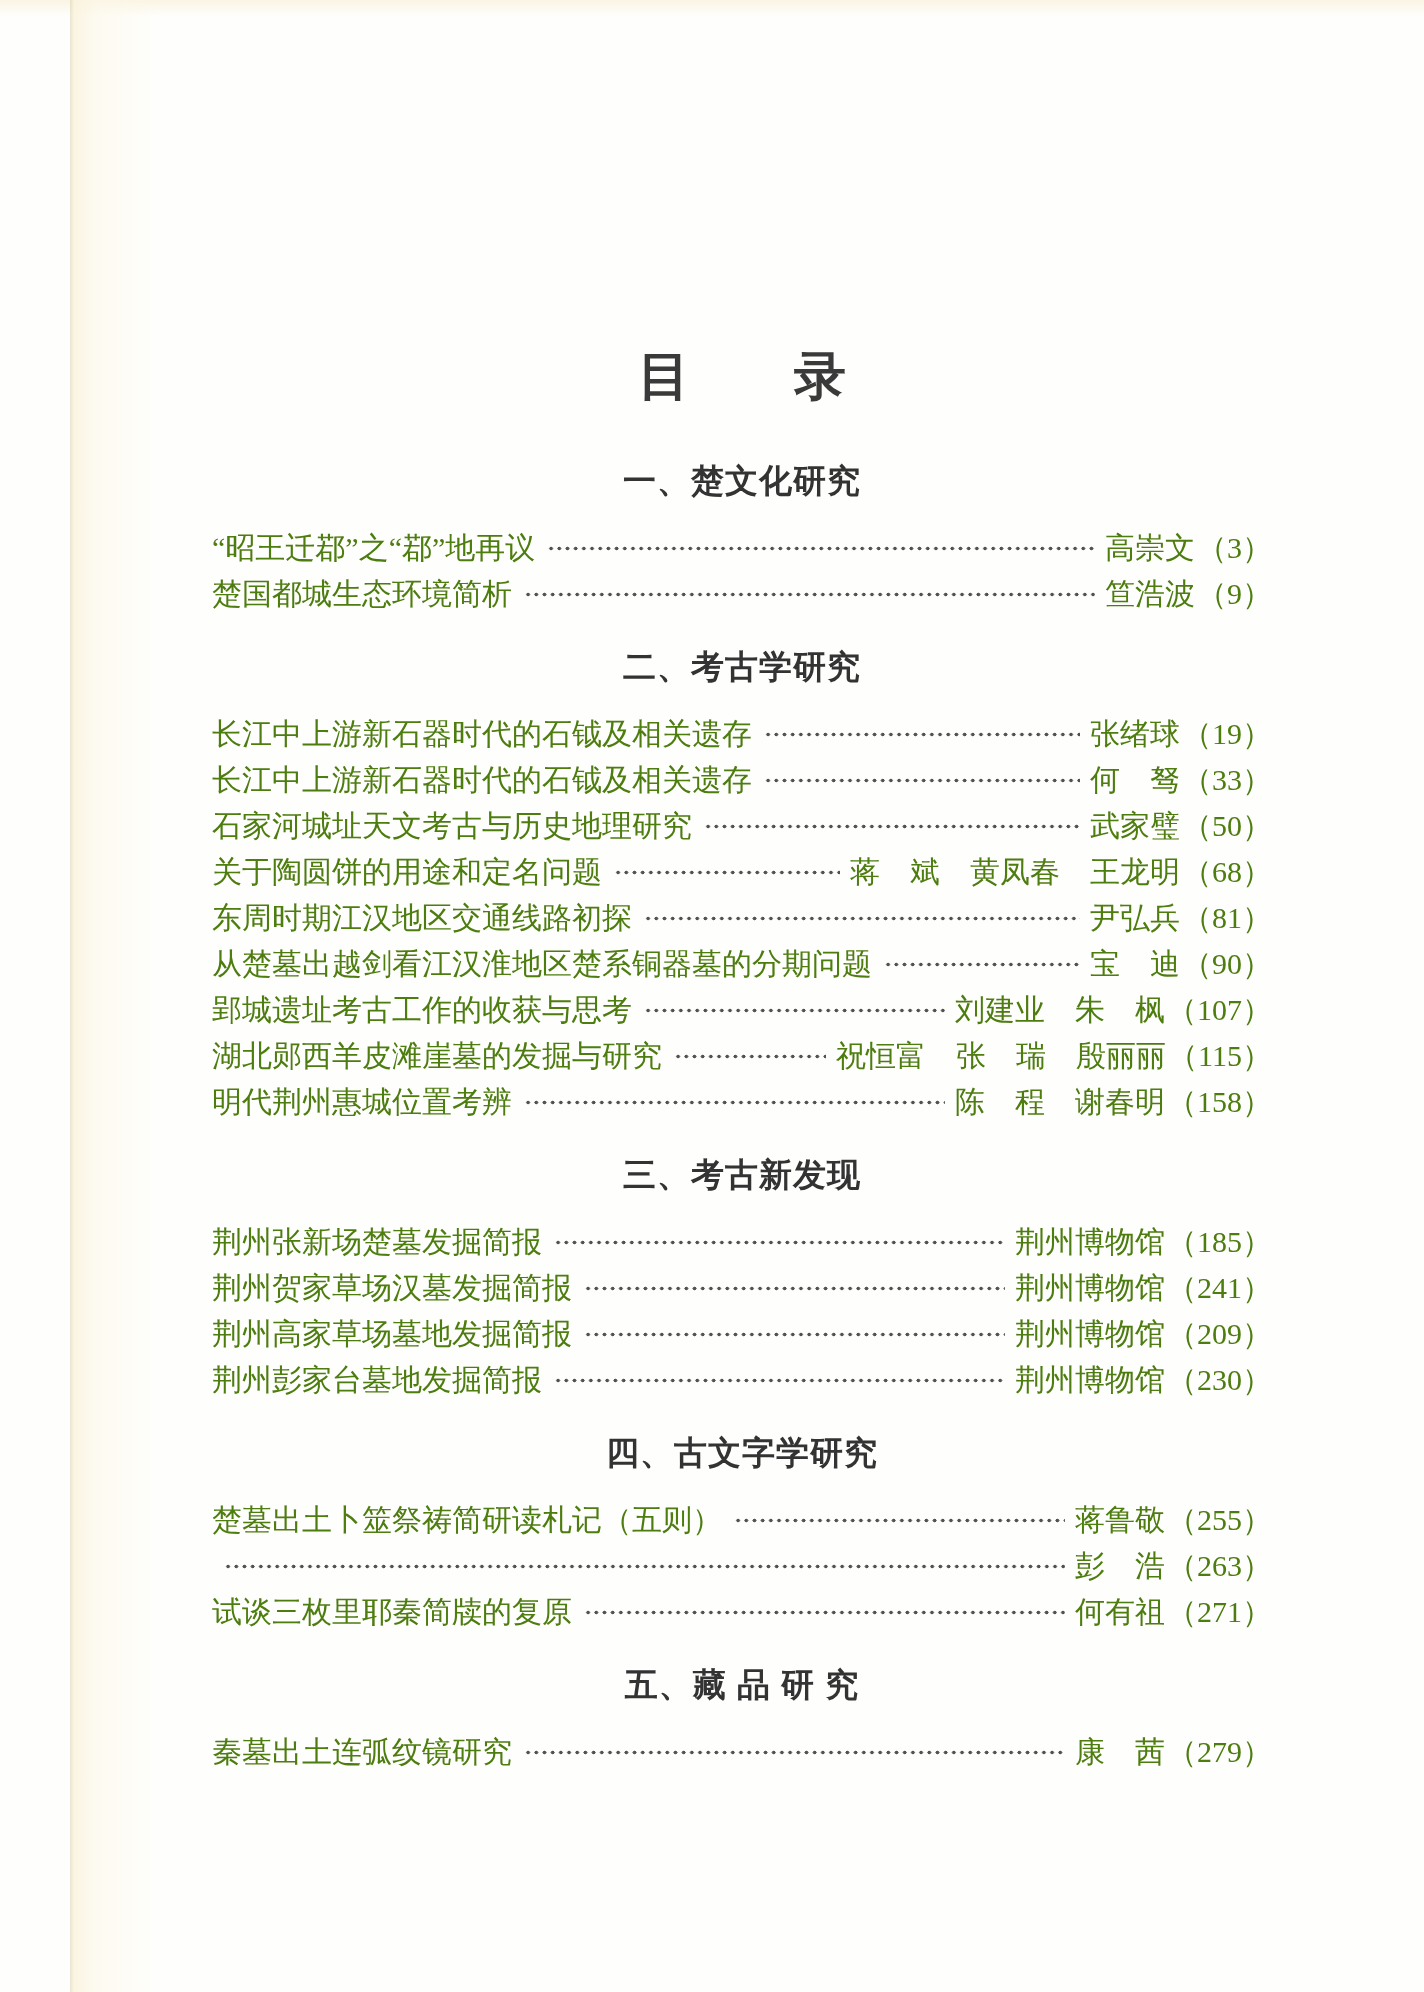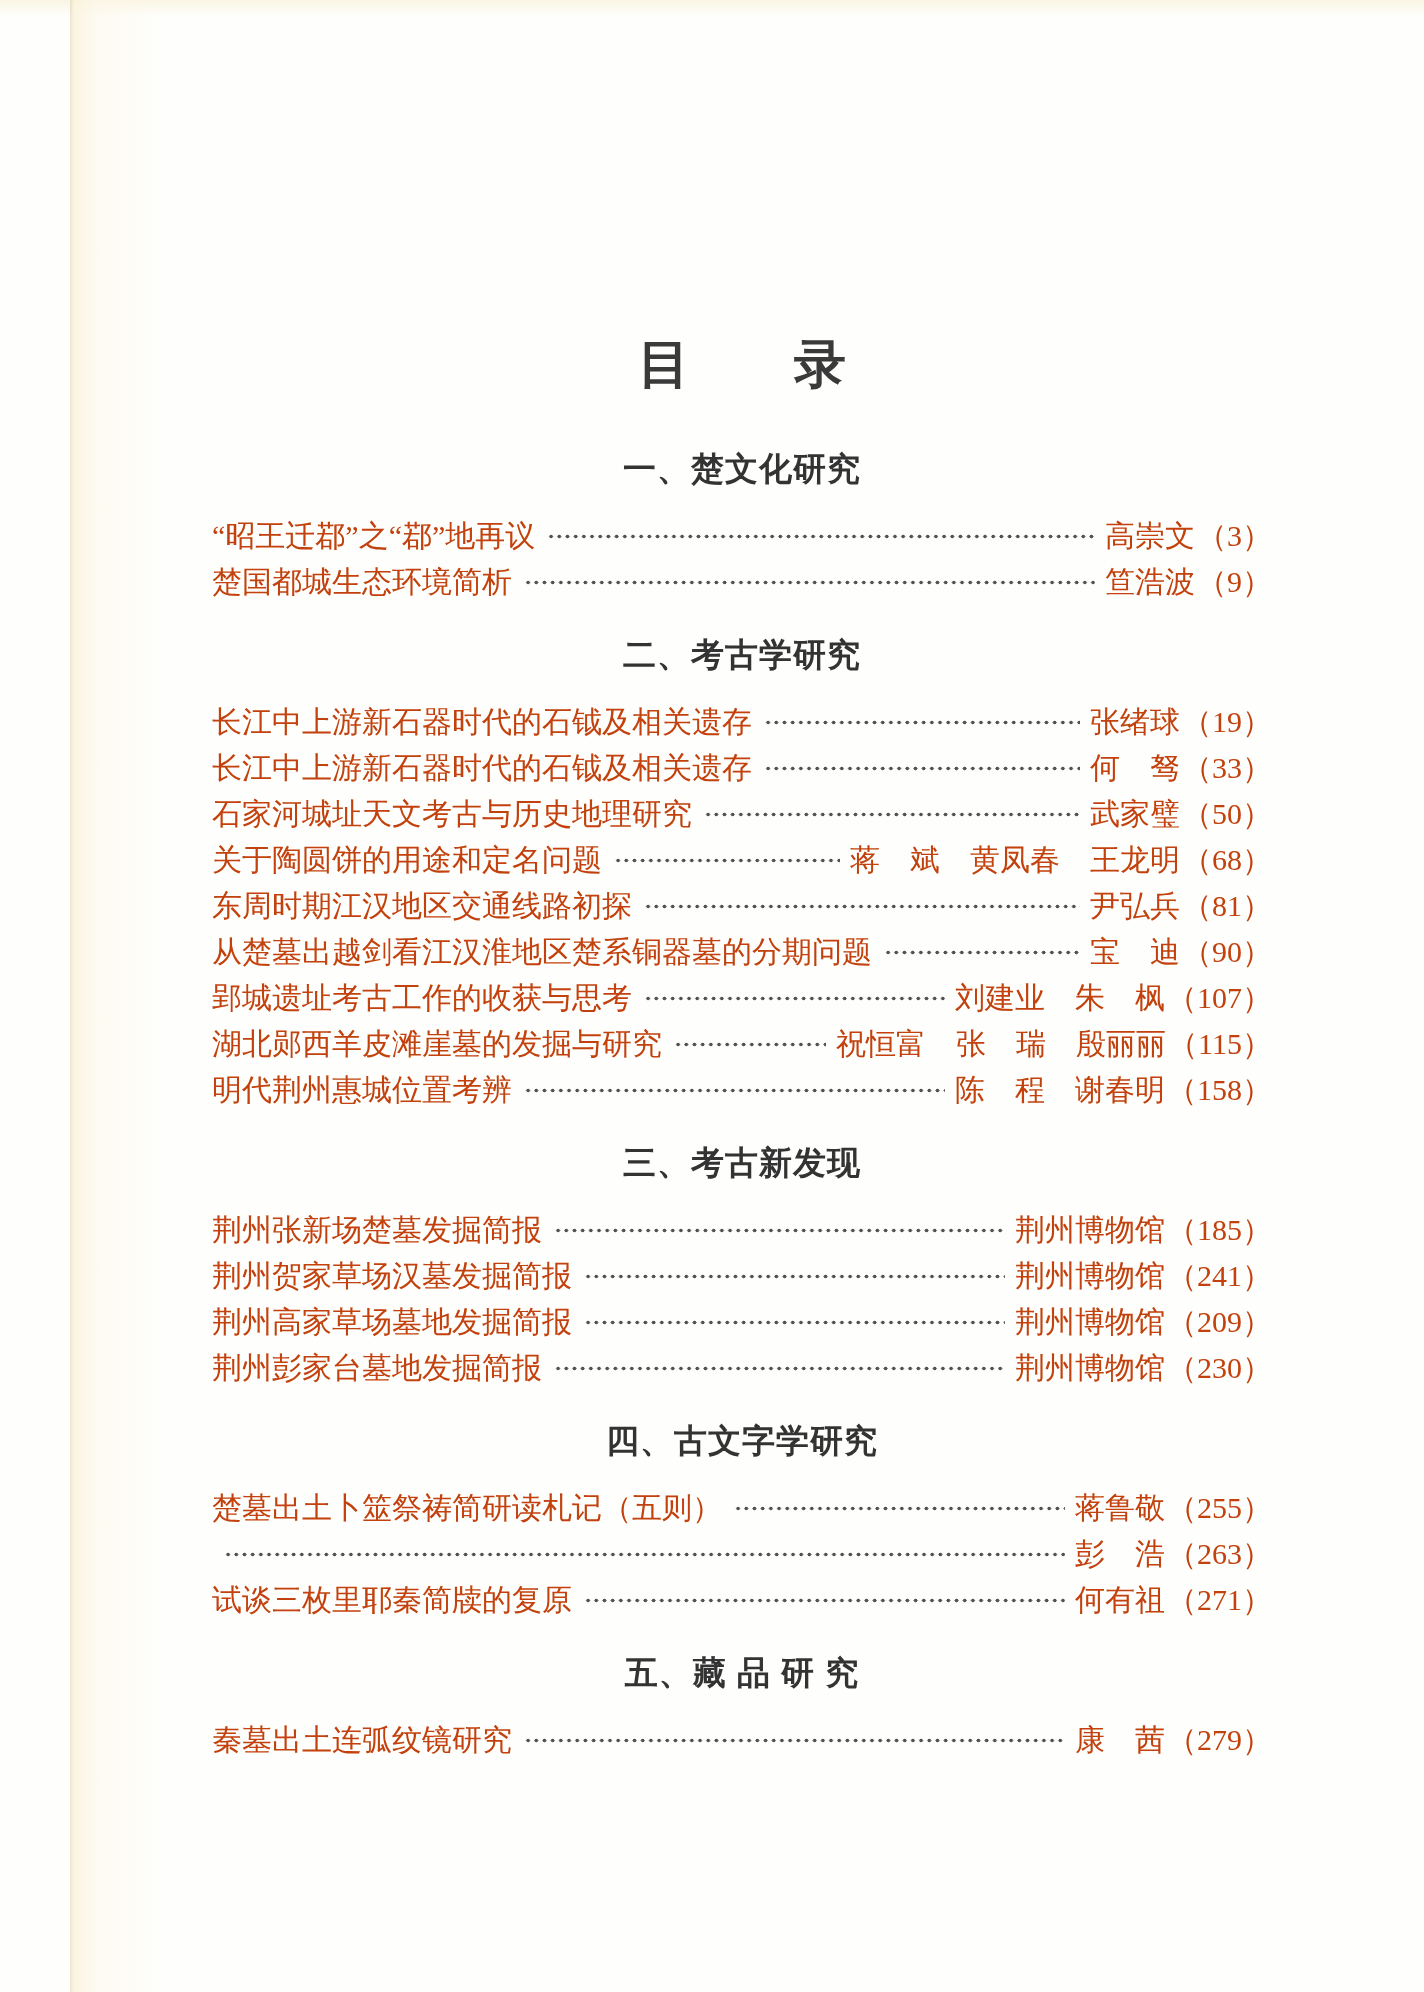--- a/index.html
+++ b/index.html
@@ -41,21 +41,21 @@
     width: 100%;
     height: 16px;
     background: linear-gradient(to bottom,
       rgba(249,242,221,0.8) 0px,
       rgba(255,255,255,0) 16px);
     pointer-events: none;
   }
   .content {
     position: absolute;
     left: 212px;
-    top: 0;
+    top: 12px;
     width: 1060px;
     padding-top: 337px;
     box-sizing: border-box;
   }
   .doc-title {
     margin: 0 0 56px 0;
     text-align: center;
     font-family: "Liberation Serif", "DejaVu Serif", serif;
     font-weight: 700;
     font-size: 52px;
@@ -70,21 +70,21 @@
     font-size: 33px;
     line-height: 40px;
     color: #333333;
     letter-spacing: 1px;
   }
   .entry {
     display: flex;
     height: 46px;
     font-size: 30px;
     line-height: 46px;
-    color: #c2410c;
+    color: #4d7c0f;
     white-space: nowrap;
   }
   .entry-title {
     flex: 0 0 auto;
   }
   .leader {
     flex: 1 1 auto;
     min-width: 22px;
     align-self: stretch;
     margin: 0 10px 0 12px;

